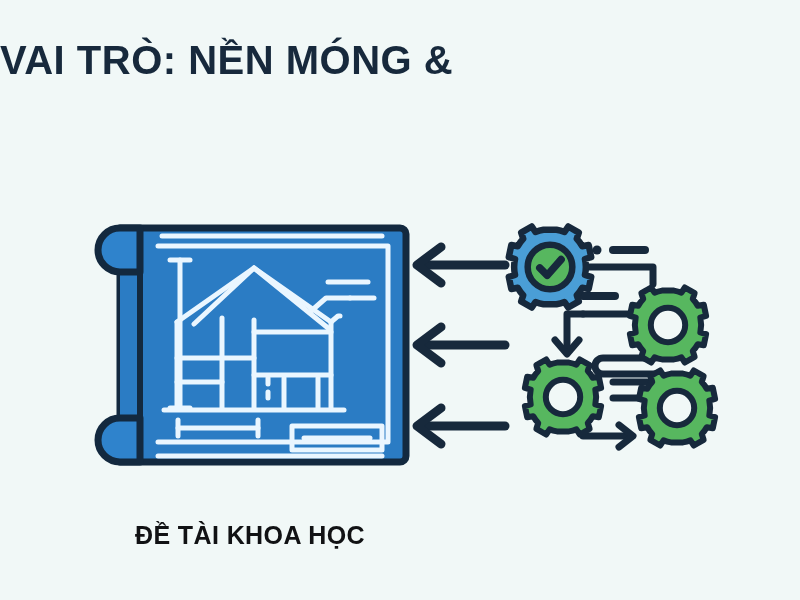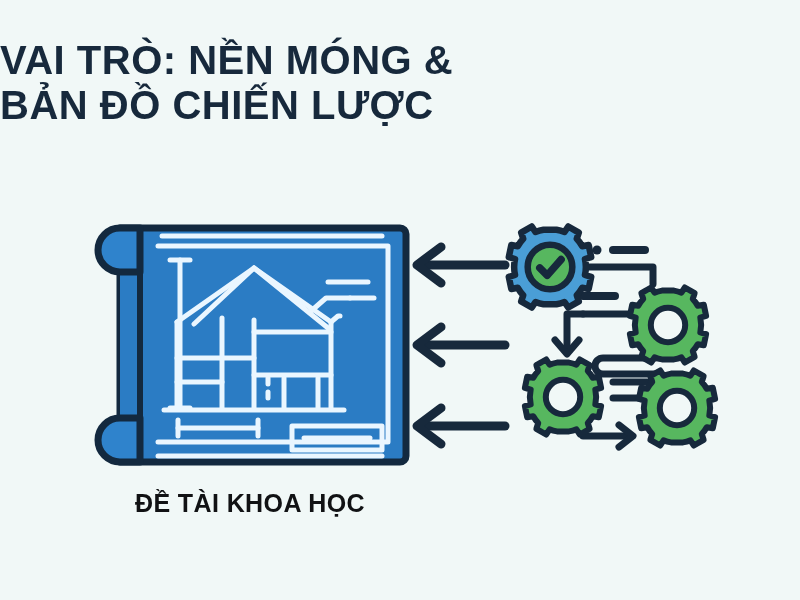--- a/index.html
+++ b/index.html
@@ -90,32 +90,31 @@
   .caption-left {
     left: 60px;
     top: 487px;
     width: 380px;
   }
   .caption-right {
     left: 490px;
     top: 485px;
     width: 255px;
   }
-  .caption-line { display: block; }
+  .caption-line { display: block; margin-top: 32px; }
 
   svg { display: block; overflow: visible; }
 </style>
 </head>
 <body>
 
 <div class="canvas">
 
   <div class="title-block">
     <span class="title-line">VAI TRÒ: NỀN MÓNG &amp;</span>
-    <span class="title-line">BẢN ĐỒ CHIẾN LƯỢC</span>
   </div>
 
   <div class="diagram">
 
     <div class="blueprint-wrap">
       <svg width="330" height="255" viewBox="0 0 330 255">
         <g>
 
           <path d="M38 8 H318 a6 6 0 0 1 6 6 V236 a6 6 0 0 1 -6 6 H38 Z" fill="#2b7cc4" stroke="#13293f" stroke-width="7" stroke-linejoin="round"></path>
 

